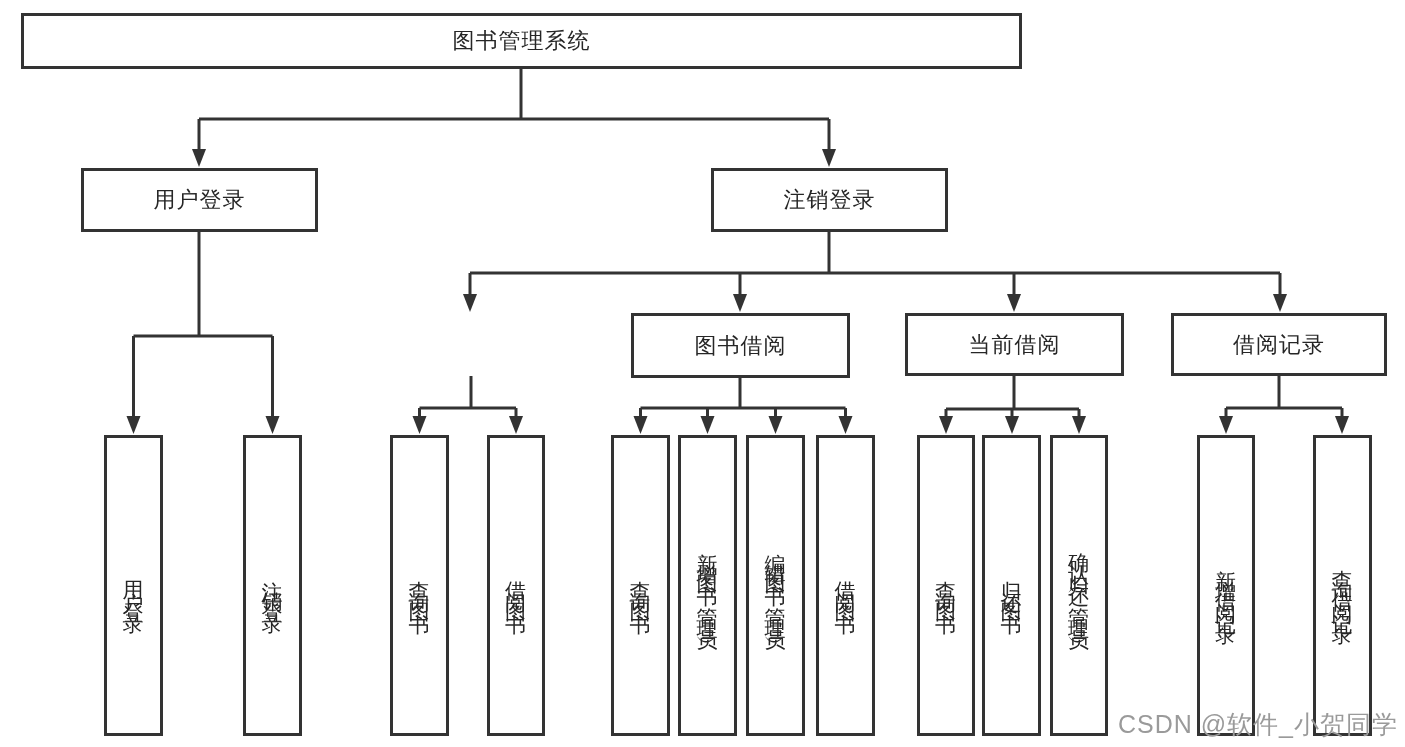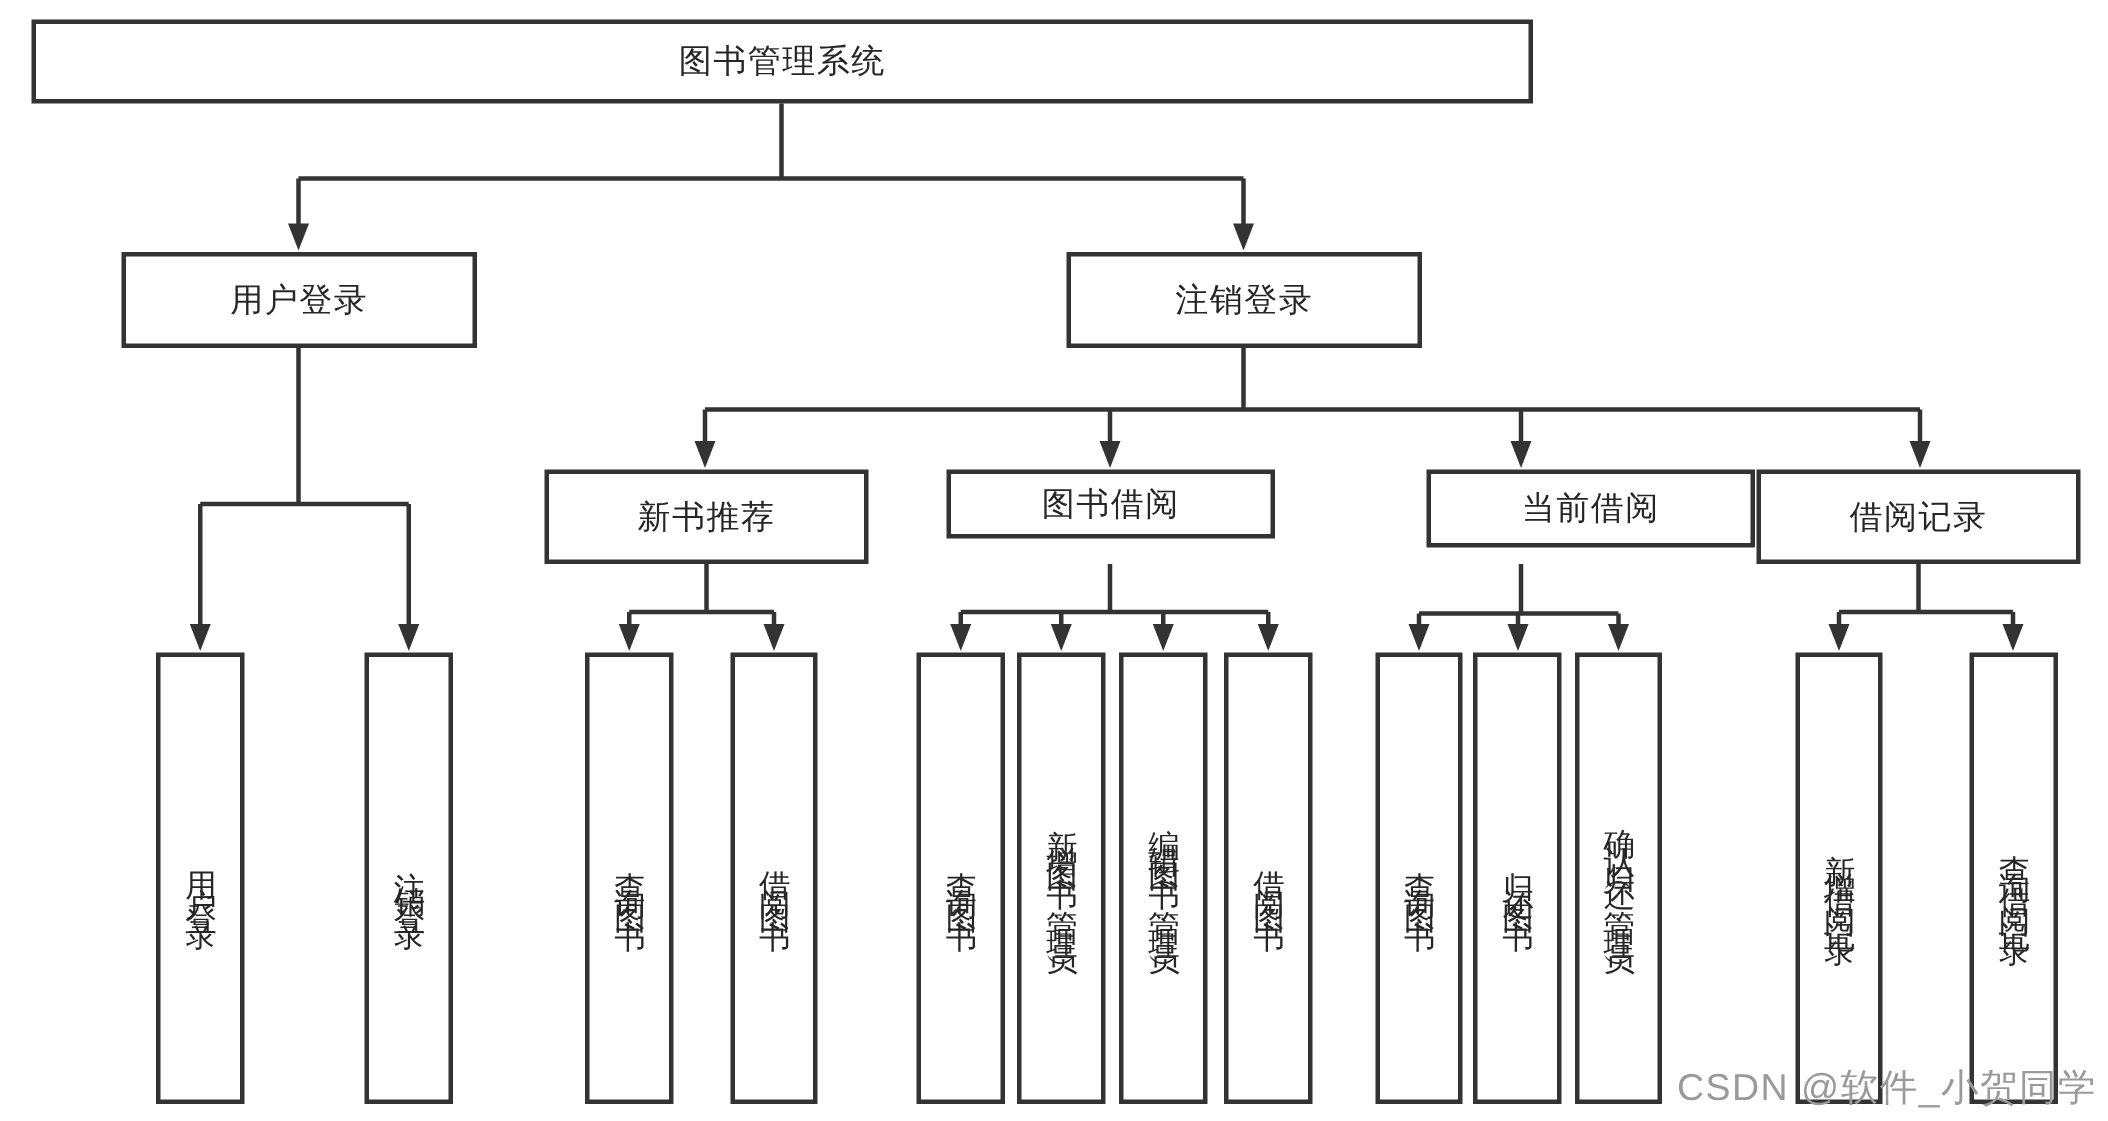--- a/index.html
+++ b/index.html
@@ -112,27 +112,24 @@
     <span>图书管理系统</span>
   </div>
 
   <div class="node node-h" style="left:81px;top:168px;width:237px;height:64px">
     <span>用户登录</span>
   </div>
   <div class="node node-h" style="left:711px;top:168px;width:237px;height:64px">
     <span>注销登录</span>
   </div>
 
-  <div class="node node-h" style="left:363px;top:313px;width:216px;height:63px">
-    <span>新书推荐</span>
-  </div>
-  <div class="node node-h" style="left:631px;top:313px;width:219px;height:46px">
+  <div class="node node-h" style="left:631px;top:313px;width:219px;height:65px">
     <span>图书借阅</span>
   </div>
-  <div class="node node-h" style="left:951px;top:313px;width:219px;height:52px">
+  <div class="node node-h" style="left:905px;top:313px;width:219px;height:63px">
     <span>当前借阅</span>
   </div>
   <div class="node node-h" style="left:1171px;top:313px;width:216px;height:63px">
     <span>借阅记录</span>
   </div>
 
   <div class="node node-v" style="left:104px;width:59px">
     <span class="vlabel">用户登录</span>
   </div>
   <div class="node node-v" style="left:243px;width:59px">

